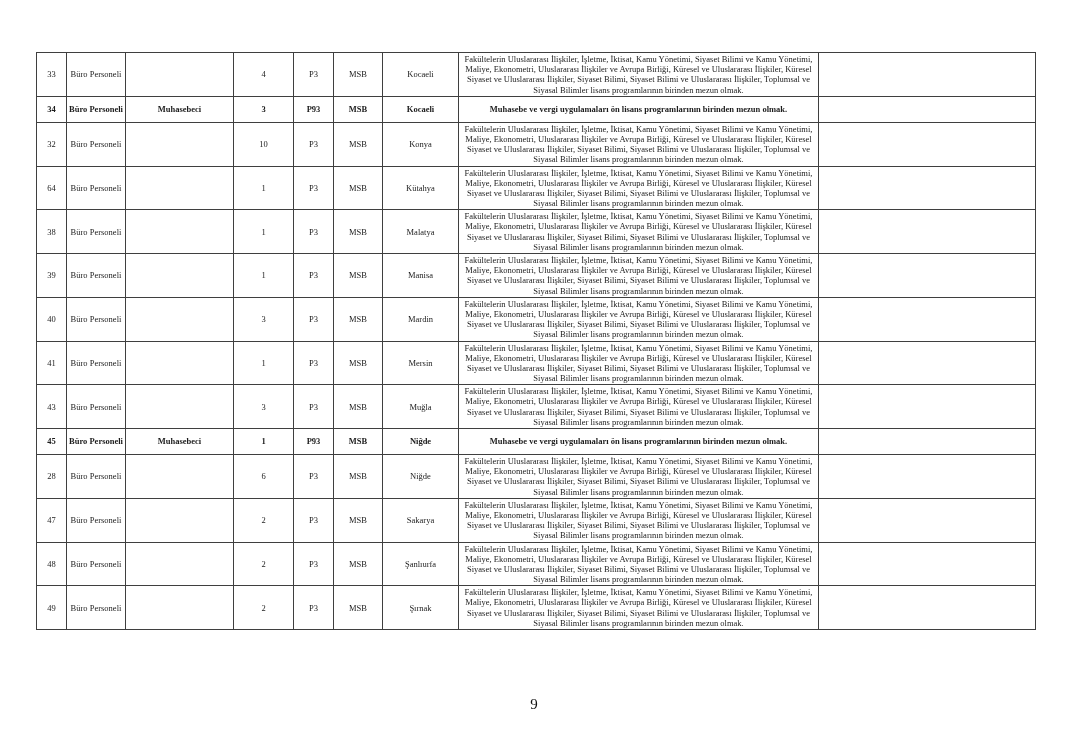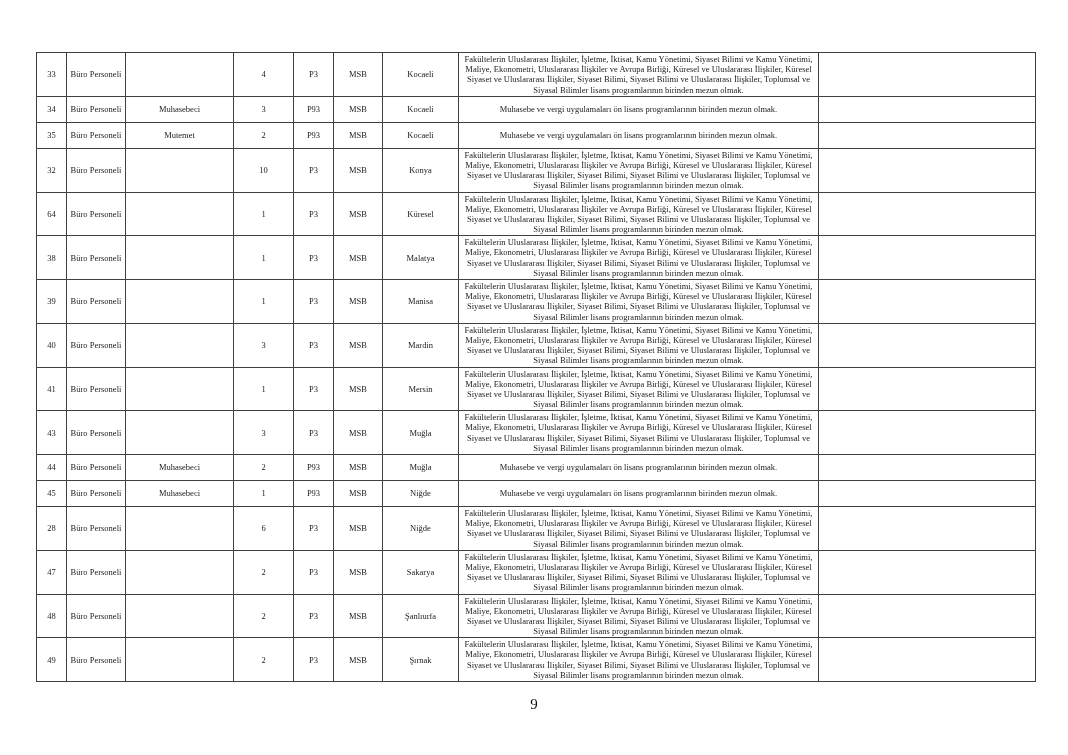--- a/index.html
+++ b/index.html
@@ -26,21 +26,21 @@
   table.postings td {
     border: 1px solid #3f3f3f;
     font-size: 8.5px;
     line-height: 1.2;
     vertical-align: middle;
     text-align: center;
     padding: 1px 2px;
     overflow: hidden;
   }
   tr.long  { height: 41px; }
-  tr.short { height: 26px; }
+  tr.short { height: 26px; font-weight: bold; }
   td.col-req {
     text-align: justify;
     font-size: 8.3px;
     line-height: 10px;
     padding: 1px 3px;
     vertical-align: middle;
   }
   .page-number {
     position: absolute;
     left: 0;
@@ -84,50 +84,39 @@
           <td class="col-no">34</td>
           <td class="col-pos">Büro Personeli</td>
           <td class="col-title">Muhasebeci</td>
           <td class="col-count">3</td>
           <td class="col-score">P93</td>
           <td class="col-inst">MSB</td>
           <td class="col-city">Kocaeli</td>
           <td class="col-req">Muhasebe ve vergi uygulamaları ön lisans programlarının birinden mezun olmak.</td>
           <td class="col-extra"></td>
         </tr>
-        <tr class="short">
-          <td class="col-no">35</td>
-          <td class="col-pos">Büro Personeli</td>
-          <td class="col-title">Mutemet</td>
-          <td class="col-count">2</td>
-          <td class="col-score">P93</td>
-          <td class="col-inst">MSB</td>
-          <td class="col-city">Kocaeli</td>
-          <td class="col-req">Muhasebe ve vergi uygulamaları ön lisans programlarının birinden mezun olmak.</td>
-          <td class="col-extra"></td>
-        </tr>
         <tr class="long">
           <td class="col-no">32</td>
           <td class="col-pos">Büro Personeli</td>
           <td class="col-title"></td>
           <td class="col-count">10</td>
           <td class="col-score">P3</td>
           <td class="col-inst">MSB</td>
           <td class="col-city">Konya</td>
           <td class="col-req">Fakültelerin Uluslararası İlişkiler, İşletme, İktisat, Kamu Yönetimi, Siyaset Bilimi ve Kamu Yönetimi, Maliye, Ekonometri, Uluslararası İlişkiler ve Avrupa Birliği, Küresel ve Uluslararası İlişkiler, Küresel Siyaset ve Uluslararası İlişkiler, Siyaset Bilimi, Siyaset Bilimi ve Uluslararası İlişkiler, Toplumsal ve Siyasal Bilimler lisans programlarının birinden mezun olmak.</td>
           <td class="col-extra"></td>
         </tr>
         <tr class="long">
           <td class="col-no">64</td>
           <td class="col-pos">Büro Personeli</td>
           <td class="col-title"></td>
           <td class="col-count">1</td>
           <td class="col-score">P3</td>
           <td class="col-inst">MSB</td>
-          <td class="col-city">Küresel</td>
+          <td class="col-city">Kütahya</td>
           <td class="col-req">Fakültelerin Uluslararası İlişkiler, İşletme, İktisat, Kamu Yönetimi, Siyaset Bilimi ve Kamu Yönetimi, Maliye, Ekonometri, Uluslararası İlişkiler ve Avrupa Birliği, Küresel ve Uluslararası İlişkiler, Küresel Siyaset ve Uluslararası İlişkiler, Siyaset Bilimi, Siyaset Bilimi ve Uluslararası İlişkiler, Toplumsal ve Siyasal Bilimler lisans programlarının birinden mezun olmak.</td>
           <td class="col-extra"></td>
         </tr>
         <tr class="long">
           <td class="col-no">38</td>
           <td class="col-pos">Büro Personeli</td>
           <td class="col-title"></td>
           <td class="col-count">1</td>
           <td class="col-score">P3</td>
           <td class="col-inst">MSB</td>
@@ -170,31 +159,20 @@
         </tr>
         <tr class="long">
           <td class="col-no">43</td>
           <td class="col-pos">Büro Personeli</td>
           <td class="col-title"></td>
           <td class="col-count">3</td>
           <td class="col-score">P3</td>
           <td class="col-inst">MSB</td>
           <td class="col-city">Muğla</td>
           <td class="col-req">Fakültelerin Uluslararası İlişkiler, İşletme, İktisat, Kamu Yönetimi, Siyaset Bilimi ve Kamu Yönetimi, Maliye, Ekonometri, Uluslararası İlişkiler ve Avrupa Birliği, Küresel ve Uluslararası İlişkiler, Küresel Siyaset ve Uluslararası İlişkiler, Siyaset Bilimi, Siyaset Bilimi ve Uluslararası İlişkiler, Toplumsal ve Siyasal Bilimler lisans programlarının birinden mezun olmak.</td>
-          <td class="col-extra"></td>
-        </tr>
-        <tr class="short">
-          <td class="col-no">44</td>
-          <td class="col-pos">Büro Personeli</td>
-          <td class="col-title">Muhasebeci</td>
-          <td class="col-count">2</td>
-          <td class="col-score">P93</td>
-          <td class="col-inst">MSB</td>
-          <td class="col-city">Muğla</td>
-          <td class="col-req">Muhasebe ve vergi uygulamaları ön lisans programlarının birinden mezun olmak.</td>
           <td class="col-extra"></td>
         </tr>
         <tr class="short">
           <td class="col-no">45</td>
           <td class="col-pos">Büro Personeli</td>
           <td class="col-title">Muhasebeci</td>
           <td class="col-count">1</td>
           <td class="col-score">P93</td>
           <td class="col-inst">MSB</td>
           <td class="col-city">Niğde</td>

